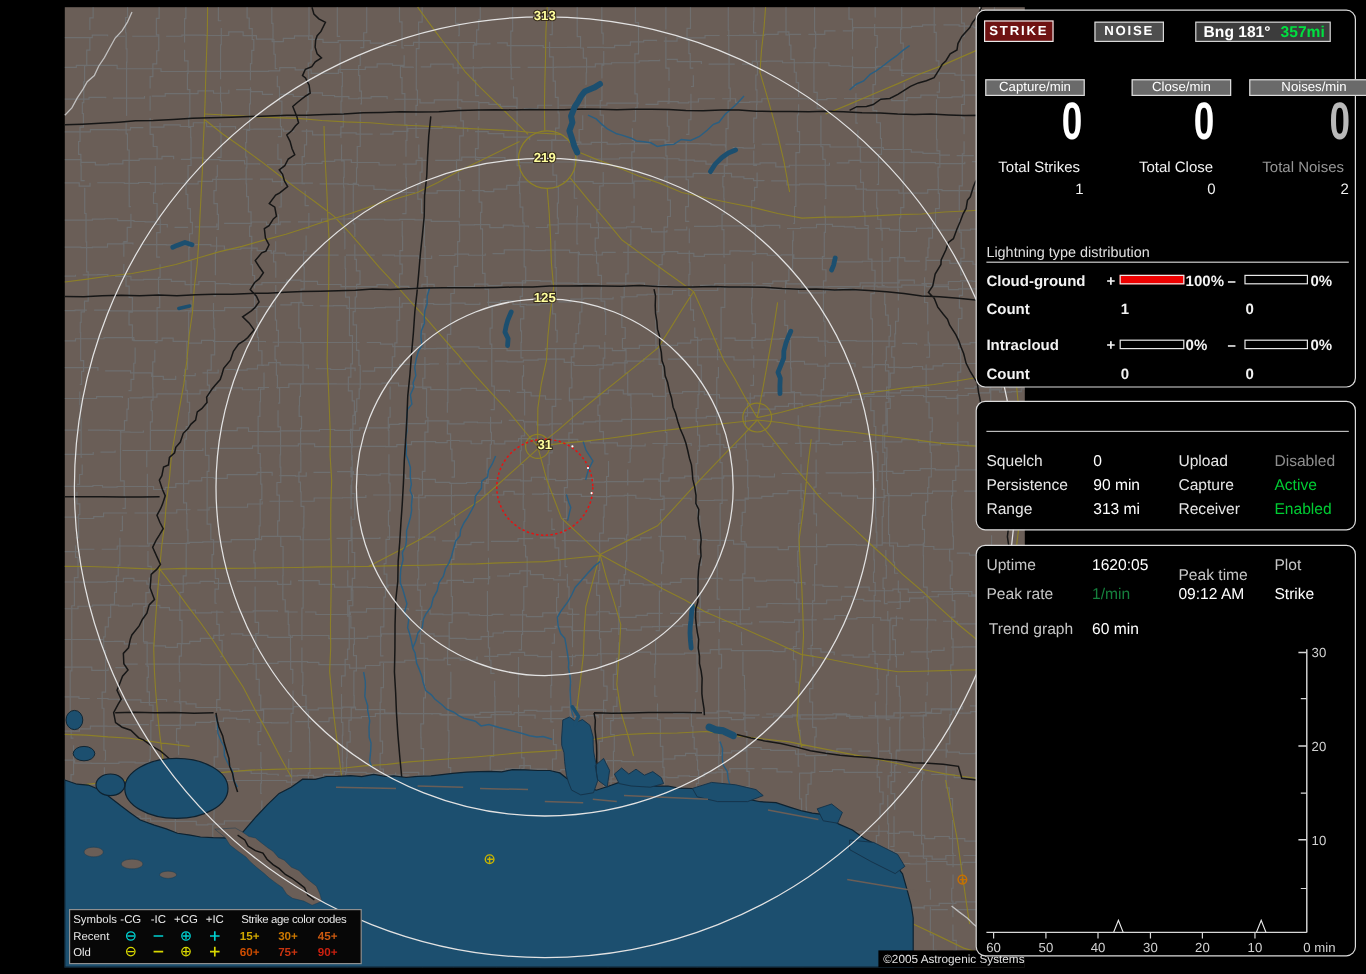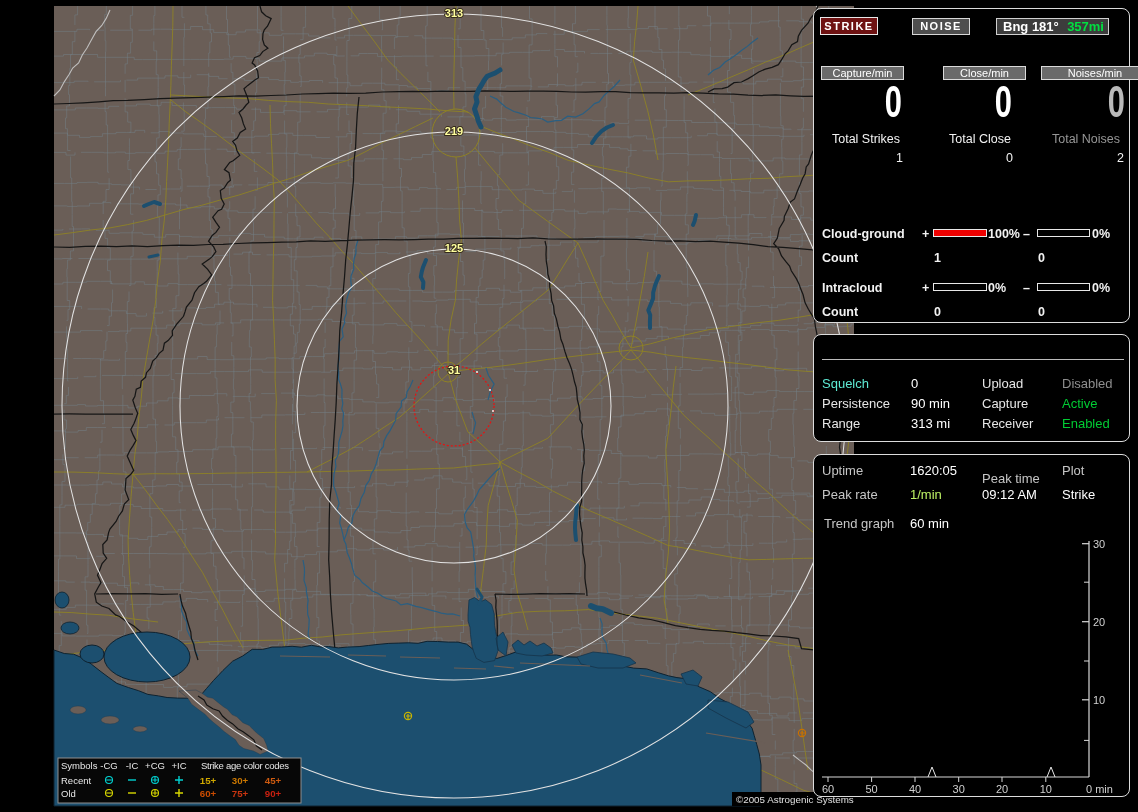--- a/index.html
+++ b/index.html
@@ -112,20 +112,21 @@
   <div class="btn" style="left:227px;top:57px;width:108px;height:14px;background:#6a6a6a;border:1px solid #dadada;font-size:11px;font-weight:normal;line-height:12px;">Noises/min</div>
   <div class="ab" style="left:7px;top:71px;width:81px;font-size:44px;font-weight:bold;color:#fff;text-align:right;line-height:44px;transform:scaleX(0.70);transform-origin:100% 50%;">0</div>
   <div class="ab" style="left:117px;top:71px;width:81px;font-size:44px;font-weight:bold;color:#fff;text-align:right;line-height:44px;transform:scaleX(0.70);transform-origin:100% 50%;">0</div>
   <div class="ab" style="left:227px;top:71px;width:84px;font-size:44px;font-weight:bold;color:#b9b9b9;text-align:right;line-height:44px;transform:scaleX(0.70);transform-origin:100% 50%;">0</div>
   <div class="ab" style="left:4px;top:123px;width:96px;font-size:12.5px;color:#f2f2f2;text-align:center;">Total Strikes</div>
   <div class="ab" style="left:118px;top:123px;width:96px;font-size:12.5px;color:#f2f2f2;text-align:center;">Total Close</div>
   <div class="ab" style="left:222px;top:123px;width:100px;font-size:12.5px;color:#969696;text-align:center;">Total Noises</div>
   <div class="ab" style="left:7px;top:142px;width:82px;font-size:12.5px;color:#f2f2f2;text-align:right;">1</div>
   <div class="ab" style="left:117px;top:142px;width:82px;font-size:12.5px;color:#f2f2f2;text-align:right;">0</div>
   <div class="ab" style="left:227px;top:142px;width:83px;font-size:12.5px;color:#f2f2f2;text-align:right;">2</div>
+  <div class="ab" style="left:8px;top:193.5px;width:302px;font-size:12px;color:#e0e0e0;padding-bottom:1px;border-bottom:1px solid #cccccc;">Lightning type distribution</div>
   <div class="ab" style="left:8px;top:218px;width:302px;font-size:12.5px;font-weight:bold;color:#f2f2f2;">Cloud-ground
     <span class="ab" style="left:100px;top:0;">+</span>
     <span class="ab" style="left:111px;top:2px;width:54px;height:8px;background:#ee0000;border:1px solid #e8e8e8;"></span>
     <span class="ab" style="left:166px;top:0;">100%</span>
     <span class="ab" style="left:201px;top:0;">–</span>
     <span class="ab" style="left:215px;top:2px;width:53px;height:8px;background:#000;border:1px solid #e8e8e8;"></span>
     <span class="ab" style="left:270px;top:0;">0%</span>
   </div>
   <div class="ab" style="left:8px;top:242px;width:302px;font-size:12.5px;font-weight:bold;color:#f2f2f2;">Count
     <span class="ab" style="left:112px;top:0;">1</span>
@@ -140,21 +141,21 @@
     <span class="ab" style="left:270px;top:0;">0%</span>
   </div>
   <div class="ab" style="left:8px;top:296px;width:302px;font-size:12.5px;font-weight:bold;color:#f2f2f2;">Count
     <span class="ab" style="left:112px;top:0;">0</span>
     <span class="ab" style="left:216px;top:0;">0</span>
   </div>
 </div>
 
 <div class="panel" id="p2">
   <div class="ab" style="left:8px;top:24px;width:302px;border-bottom:1px solid #bbbbbb;"></div>
-  <div class="ab" style="left:8px;top:40.5px;font-size:13px;color:#5eead4;">Squelch</div>
+  <div class="ab" style="left:8px;top:40.5px;font-size:13px;color:#e5e5e5;">Squelch</div>
   <div class="ab" style="left:97px;top:40.5px;font-size:13px;color:#fff;">0</div>
   <div class="ab" style="left:168px;top:40.5px;font-size:13px;color:#e6e6e6;">Upload</div>
   <div class="ab" style="left:248px;top:40.5px;font-size:13px;color:#8e8e8e;">Disabled</div>
   <div class="ab" style="left:8px;top:60.5px;font-size:13px;color:#e6e6e6;">Persistence</div>
   <div class="ab" style="left:97px;top:60.5px;font-size:13px;color:#fff;">90 min</div>
   <div class="ab" style="left:168px;top:60.5px;font-size:13px;color:#e6e6e6;">Capture</div>
   <div class="ab" style="left:248px;top:60.5px;font-size:13px;color:#00cc33;">Active</div>
   <div class="ab" style="left:8px;top:80.5px;font-size:13px;color:#e6e6e6;">Range</div>
   <div class="ab" style="left:97px;top:80.5px;font-size:13px;color:#fff;">313 mi</div>
   <div class="ab" style="left:168px;top:80.5px;font-size:13px;color:#e6e6e6;">Receiver</div>
@@ -187,17 +188,17 @@
       <text x="231.8" y="338" font-size="11" fill="#d0d0d0" text-anchor="middle" font-family="Liberation Sans, sans-serif">10</text>
       <text x="272" y="338" font-size="11" fill="#d0d0d0" font-family="Liberation Sans, sans-serif">0 min</text>
       <path d="M114,322 L118,312 L122,322" stroke="#e8e8e8" stroke-width="1" fill="none"></path>
       <path d="M233,322 L237,312 L241,322" stroke="#e8e8e8" stroke-width="1" fill="none"></path>
     </svg>
   <div class="ab" style="left:8px;top:8px;font-size:13px;color:#c6c6c6;">Uptime</div>
   <div class="ab" style="left:96px;top:8px;font-size:13px;color:#fff;">1620:05</div>
   <div class="ab" style="left:168px;top:16px;font-size:13px;color:#c6c6c6;">Peak time</div>
   <div class="ab" style="left:248px;top:8px;font-size:13px;color:#c6c6c6;">Plot</div>
   <div class="ab" style="left:8px;top:31.5px;font-size:13px;color:#c6c6c6;">Peak rate</div>
-  <div class="ab" style="left:96px;top:31.5px;font-size:13px;color:#bef264;">1/min</div>
+  <div class="ab" style="left:96px;top:31.5px;font-size:13px;color:#15803d;">1/min</div>
   <div class="ab" style="left:168px;top:31.5px;font-size:13px;color:#fff;">09:12 AM</div>
   <div class="ab" style="left:248px;top:31.5px;font-size:13px;color:#fff;">Strike</div>
   <div class="ab" style="left:10px;top:60.5px;font-size:13px;color:#c6c6c6;">Trend graph</div>
   <div class="ab" style="left:96px;top:60.5px;font-size:13px;color:#fff;">60 min</div>
 </div>
 </body></html>

